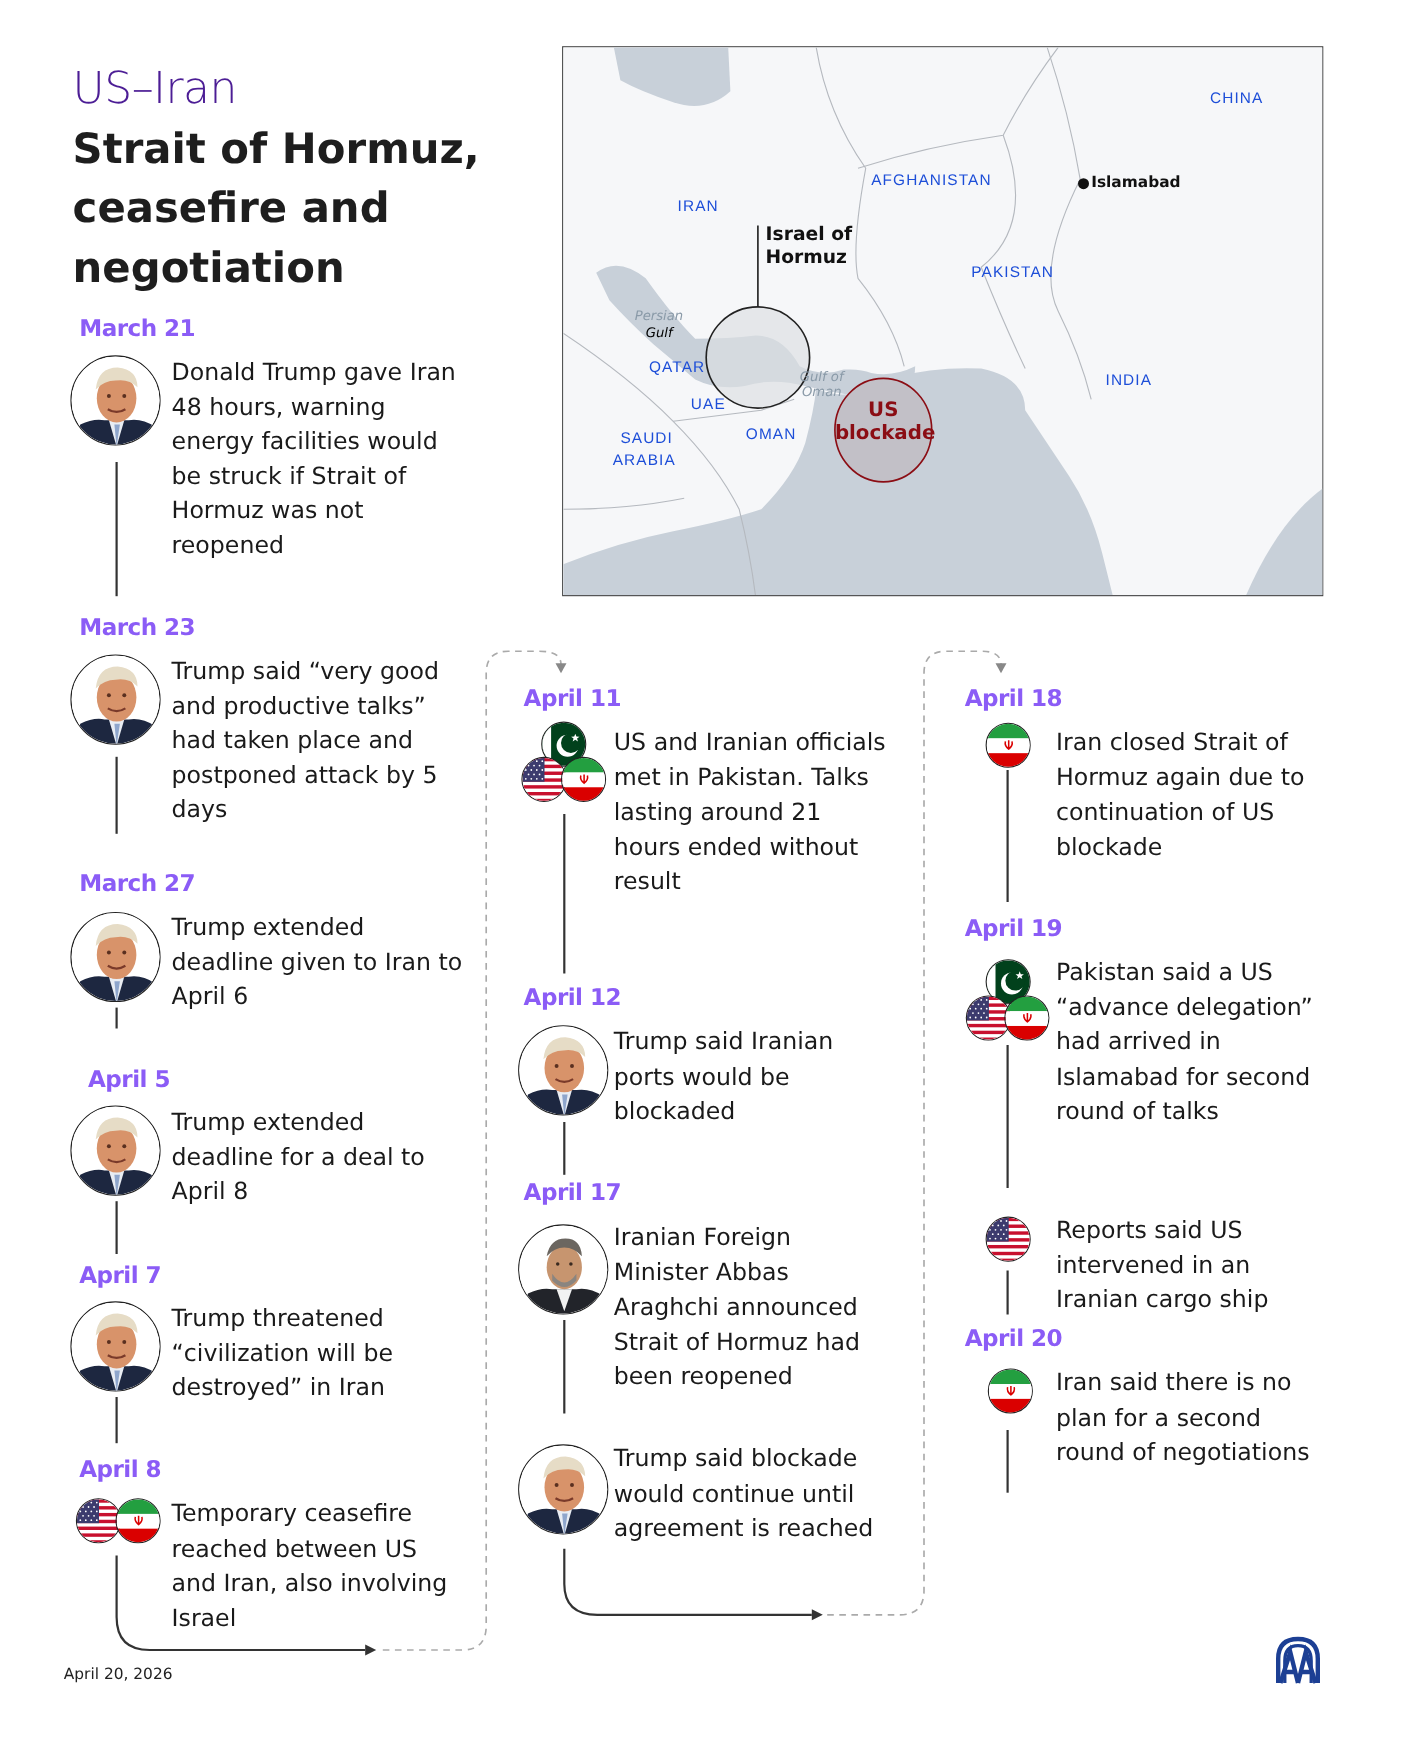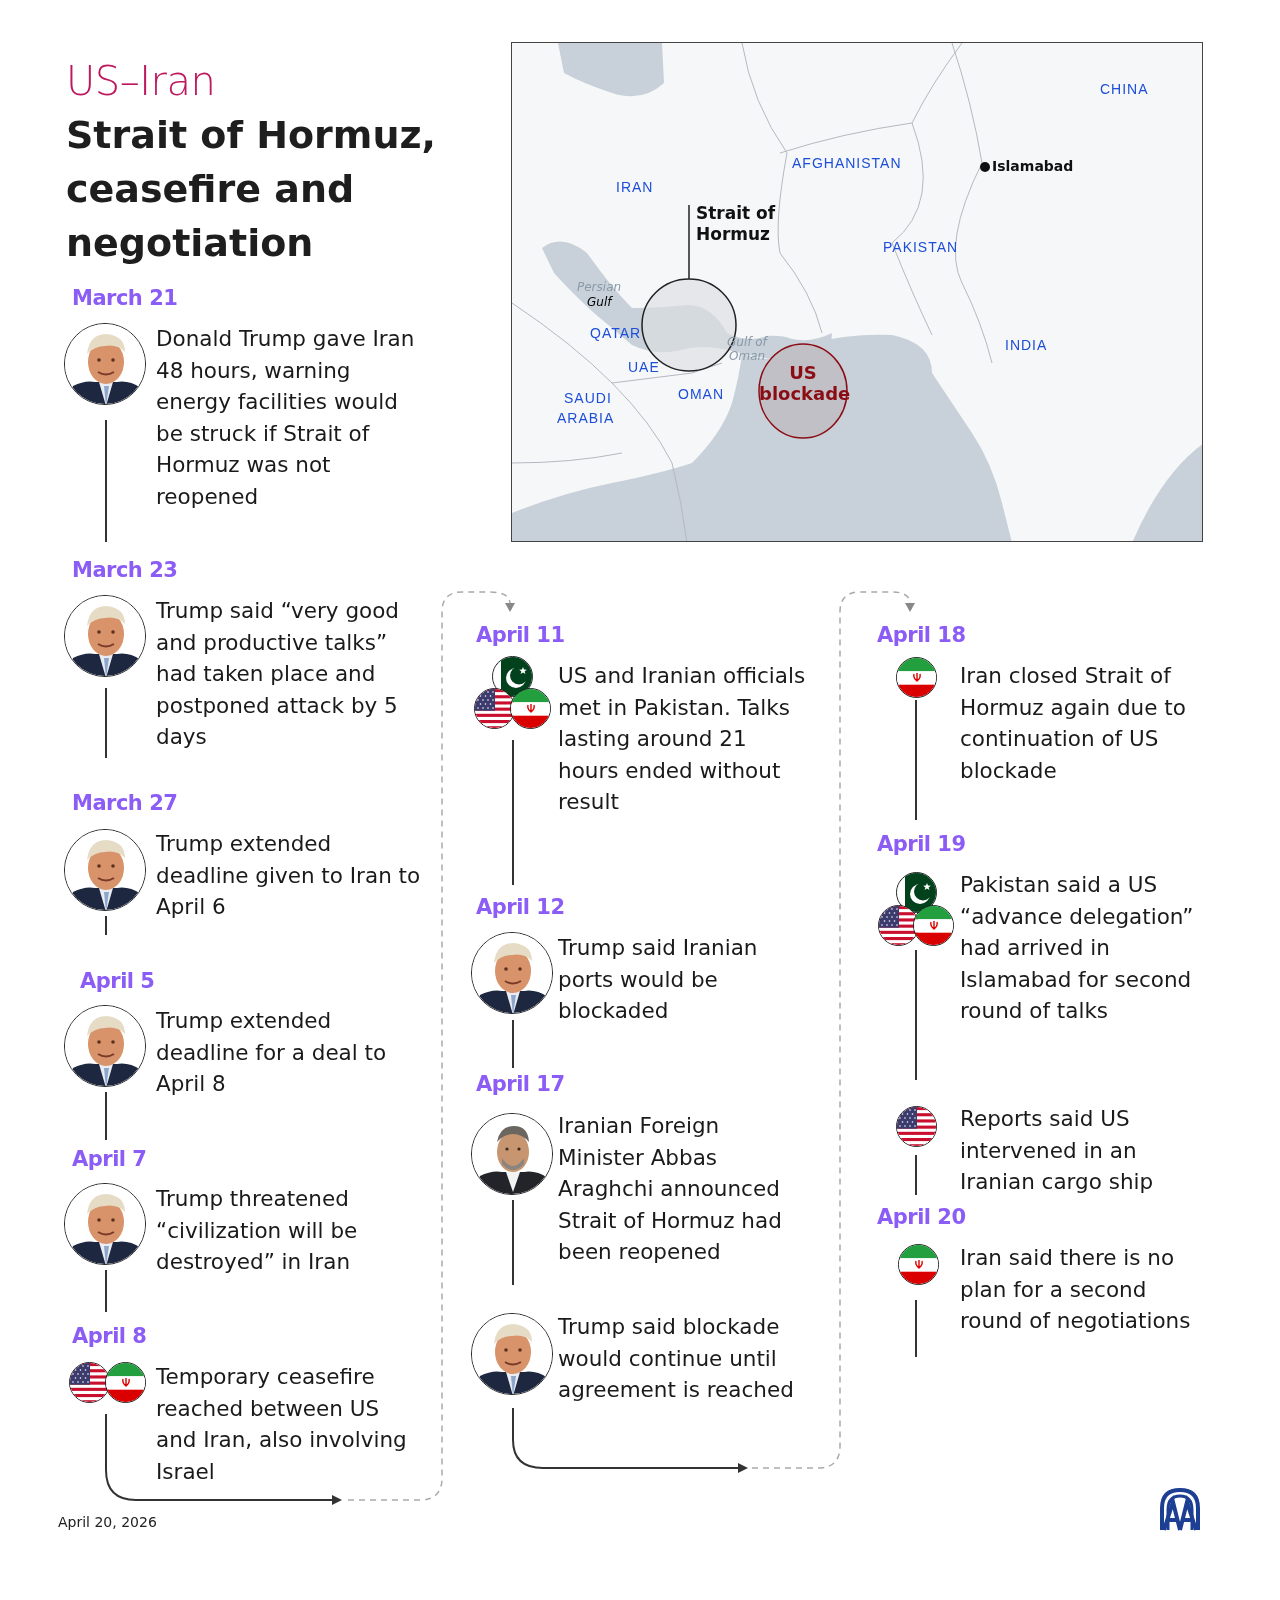--- a/index.html
+++ b/index.html
@@ -1,18 +1,18 @@
 <!DOCTYPE html>
 <html><head>
 <meta charset="utf-8">
 <style>
   * { box-sizing: border-box; margin: 0; padding: 0; }
   body { width: 1280px; height: 1600px; background: #fff; position: relative; overflow: hidden; font-family: "DejaVu Sans", sans-serif; color: #1a1a1a; }
   .abs { position: absolute; }
-  .subtitle { left: 66px; top: 58px; font-size: 40px; font-weight: 300; color: #be185d; letter-spacing: -0.5px; }
+  .subtitle { left: 66px; top: 58px; font-size: 40px; font-weight: 300; color: #4c1d95; letter-spacing: -0.5px; }
   .title { left: 66px; top: 108px; font-size: 38px; font-weight: 700; line-height: 54px; width: 380px; color: #1e1e1e; }
   .date { font-weight: 700; font-size: 21px; color: #8b5cf6; letter-spacing: -0.5px; }
   .desc { font-size: 21.5px; line-height: 31.5px; color: #1a1a1a; width: 270px; }
   .avatar { width: 82px; height: 82px; border-radius: 50%; border: 1.5px solid #222; background: #fff; overflow: hidden; }
   .flag { border-radius: 50%; border: 1.5px solid #222; overflow: hidden; }
   .map { left: 511px; top: 42px; width: 692px; height: 500px; border: 1.5px solid #444; background: #f4f5f7; overflow: hidden; }
   .maplabel { font-family: Liberation Sans, sans-serif; font-size: 14px; color: #1d4ed8; letter-spacing: 1px; }
   .footer-date { left: 58px; top: 1514px; font-size: 14px; color: #222; }
   svg { display: block; }
 </style>
@@ -130,21 +130,21 @@
   <div class="abs maplabel" style="left:116px;top:316px;">UAE</div>
   <div class="abs maplabel" style="left:166px;top:343px;">OMAN</div>
   <div class="abs maplabel" style="left:52px;top:347px;">SAUDI</div>
   <div class="abs maplabel" style="left:45px;top:367px;">ARABIA</div>
   <div class="abs" style="left:65px;top:237px;font-size:12px;font-style:italic;color:#8a9aa8;">Persian</div>
   <div class="abs" style="left:75px;top:252px;font-size:12px;font-style:italic;color:#000000;">Gulf</div>
   <div class="abs" style="left:215px;top:292px;font-size:12px;font-style:italic;color:#8a9aa8;">Gulf of</div>
   <div class="abs" style="left:217px;top:306px;font-size:12px;font-style:italic;color:#8a9aa8;">Oman</div>
   <div class="abs" style="left:480px;top:115px;font-size:14px;font-weight:700;color:#111;">Islamabad</div>
   <div class="abs" style="left:184px;top:160px;font-size:17px;font-weight:700;color:#111;line-height:21px;">
-    <div>Strait of</div>
+    <div>Israel of</div>
     <div>Hormuz</div>
   </div>
   <div class="abs" style="left:247px;top:319px;width:88px;text-align:center;font-size:18px;font-weight:700;color:#8b0d14;line-height:21px;">
     <div>US</div>
     <div>blockade</div>
   </div>
 </div>
 
 <svg class="abs" style="left:0;top:0;" width="1280" height="1600">
   <g stroke="#333" stroke-width="2" fill="none">

